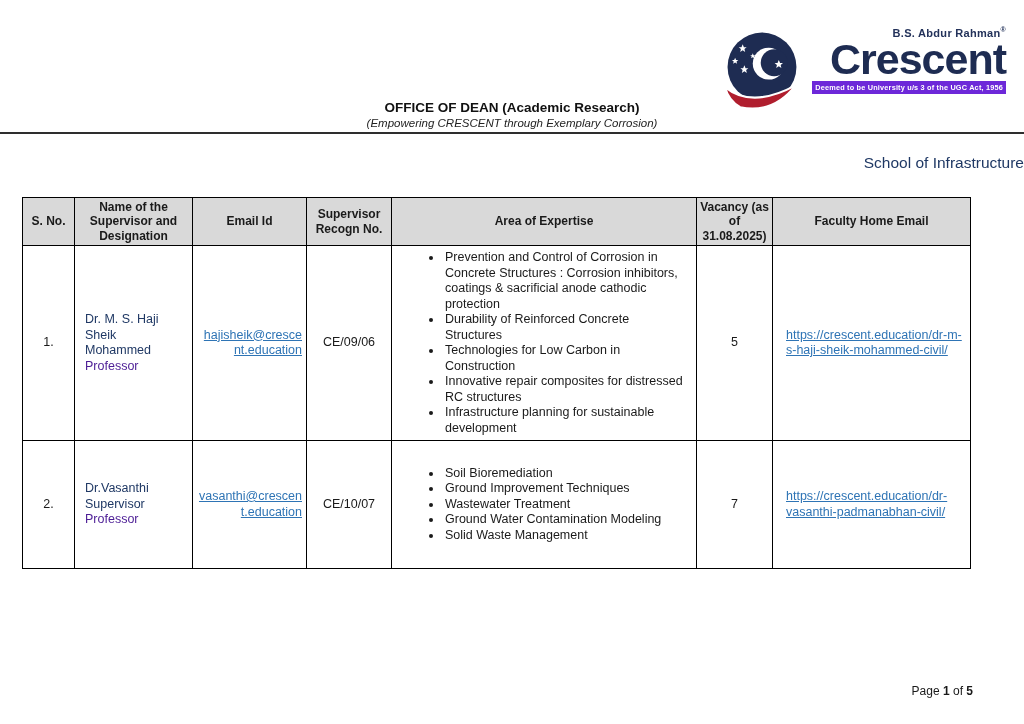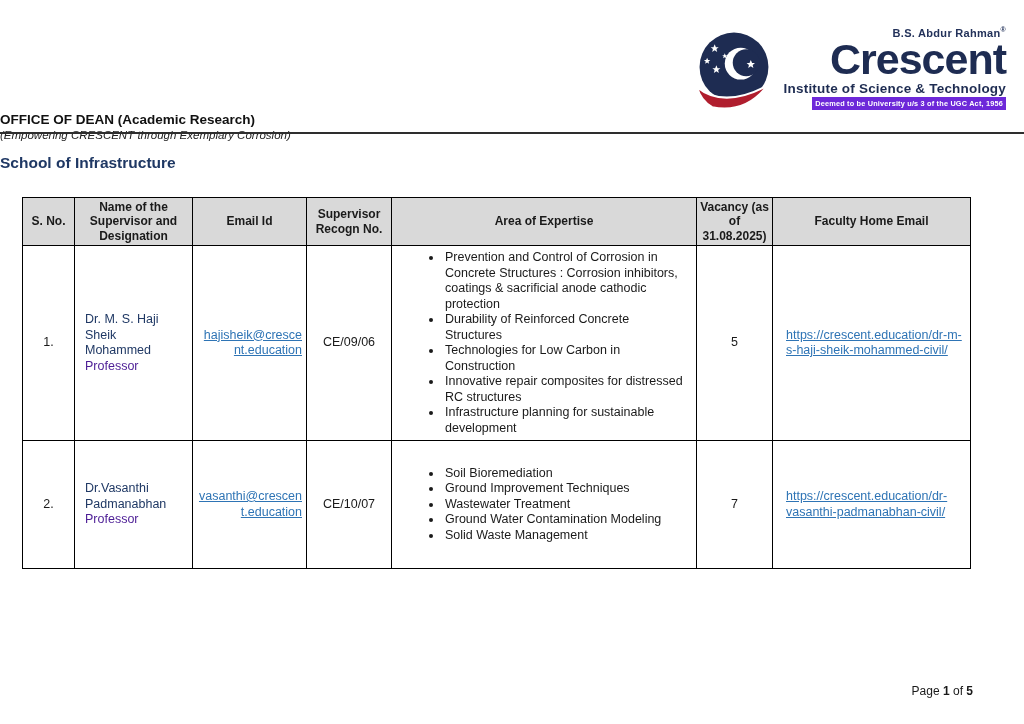--- a/index.html
+++ b/index.html
@@ -15,28 +15,28 @@
   .logo-badge { width:88px; height:84px; margin-right:6px; margin-top:4px; }
   .logo-text { display:flex; flex-direction:column; align-items:flex-end; }
   .logo-small { font-size:11px; font-weight:bold; color:#23325a; letter-spacing:.3px; }
   .logo-small sup { font-size:7px; }
   .logo-large { font-size:43px; font-weight:bold; color:#1e2c52; line-height:0.95; letter-spacing:-1px; }
   .logo-inst { font-size:13.5px; font-weight:bold; color:#1e2c52; letter-spacing:.2px; margin-top:1px; }
   .logo-deemed { background:#6d28d9; color:#ffffff; font-size:7.3px; font-weight:bold;
     padding:2px 3px; margin-top:1px; letter-spacing:.2px; }
 
   
-  .doc-header { position:absolute; top:112px; left:0; width:100%; }
+  .doc-header { position:absolute; top:100px; left:0; width:100%; text-align:center; }
   .office-title { font-size:13.5px; font-weight:bold; color:#111; }
   .office-motto { font-size:11.5px; font-style:italic; color:#222; margin-top:2px; }
   .rule { position:absolute; top:132px; left:0; width:1024px; height:2px; background:#2e2e2e; }
 
   
-  .page-title { position:absolute; top:154px; left:0; width:100%; text-align:left;
-    font-size:15.5px; font-weight:bold; color:#1f3864; }
+  .page-title { position:absolute; top:154px; left:0; width:100%; text-align:right;
+    font-size:15.5px; font-weight:normal; color:#1f3864; }
 
   
   table.main { position:absolute; top:197px; left:22px; width:948px;
     border-collapse:collapse; table-layout:fixed; }
   table.main th, table.main td { border:1px solid #000; vertical-align:middle; }
   table.main th { background:#d9d9d9; font-size:12px; font-weight:bold; text-align:center;
     height:48px; padding:1px; line-height:1.22; }
   table.main td { font-size:12.5px; line-height:15.5px; }
   tr.row-1 td { height:189px; }
   tr.row-2 td { height:128px; }
@@ -73,21 +73,20 @@
       <use href="#st" transform="translate(70,41) scale(1.05)"></use>
       <use href="#st" transform="translate(27,22) scale(1.0)"></use>
       <use href="#st" transform="translate(18,37) scale(0.8)"></use>
       <use href="#st" transform="translate(29,47) scale(1.0)"></use>
       <use href="#st" transform="translate(39,31) scale(0.65)"></use>
       <path d="M6,68 Q38,94 90,66 Q64,100 24,92 Q10,84 6,68 Z" fill="#b01e2e" stroke="#ffffff" stroke-width="2.5"></path>
     </svg>
     <div class="logo-text">
       <div class="logo-small"><span>B.S. Abdur Rahman</span><sup>®</sup></div>
       <div class="logo-large">Crescent</div>
-      <div class="logo-inst">Institute of Science &amp; Technology</div>
       <div class="logo-deemed">Deemed to be University u/s 3 of the UGC Act, 1956</div>
     </div>
   </div>
 
   <div class="doc-header">
     <div class="office-title">OFFICE OF DEAN (Academic Research)</div>
     <div class="office-motto">(Empowering CRESCENT through Exemplary Corrosion)</div>
   </div>
   <div class="rule"></div>
 
@@ -135,21 +134,21 @@
             </ul>
         </td>
         <td class="c-vac">5</td>
         <td class="c-home">
           <a class="lnk" href="#">https://crescent.education/dr-m-s-haji-sheik-mohammed-civil/</a>
         </td>
       </tr>
       <tr class="row-2">
         <td class="c-sno">2.</td>
         <td class="c-name">
-          <div class="person-name">Dr.Vasanthi Padmanabhan</div>
+          <div class="person-name">Dr.Vasanthi Supervisor</div>
           <div class="person-desig">Professor</div>
         </td>
         <td class="c-email">
           <a class="lnk" href="#">vasanthi@crescent.education</a>
         </td>
         <td class="c-recogn">CE/10/07</td>
         <td class="c-area">
           <ul>
               <li>Soil Bioremediation</li>
               <li>Ground Improvement Techniques</li>

